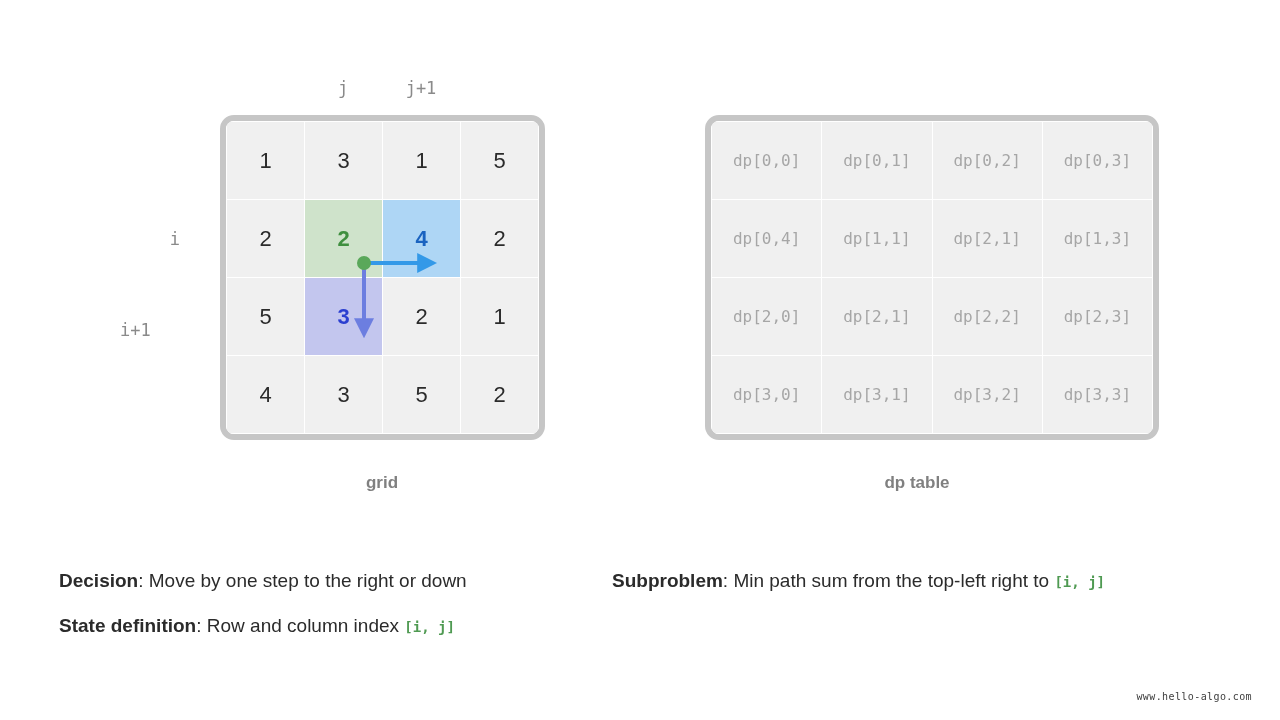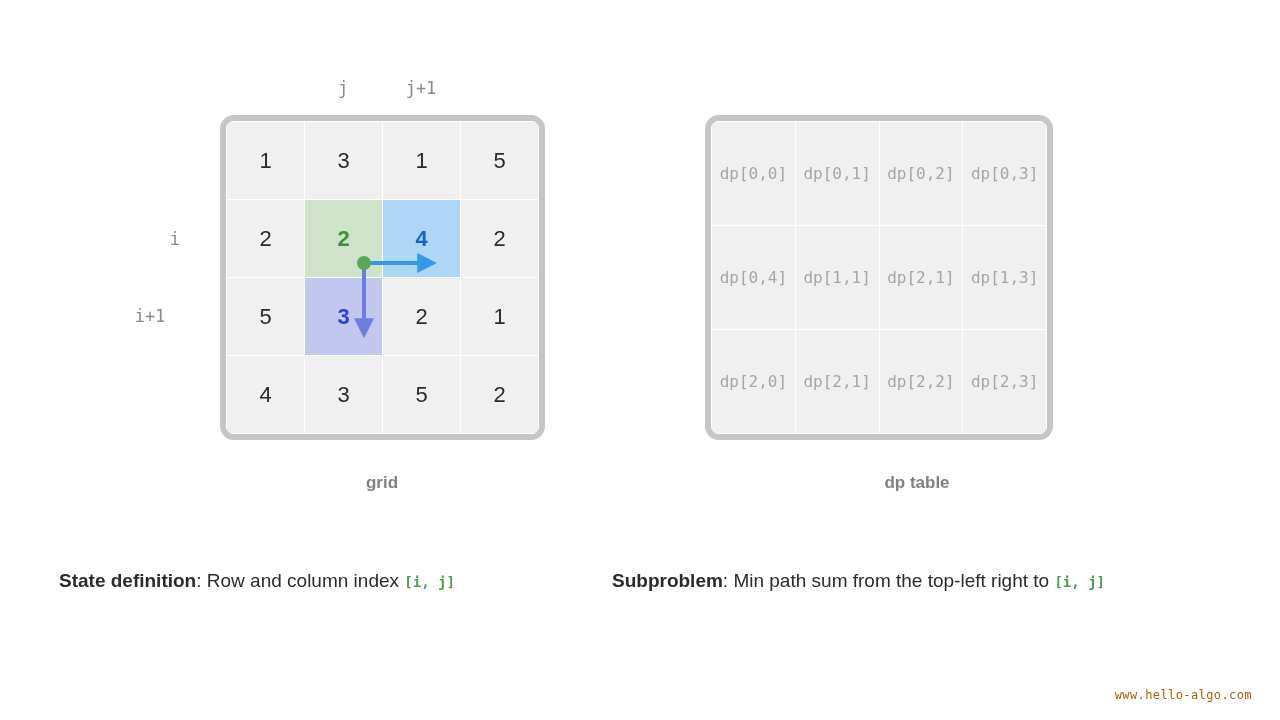--- a/index.html
+++ b/index.html
@@ -54,42 +54,42 @@
   #grid-frame td.hl-blue   { background: #aed6f5; }
   #grid-frame td.hl-purple { background: #c3c6ee; }
   #grid-frame td .v-green  { color: #3f8f3f; font-weight: bold; }
   #grid-frame td .v-blue   { color: #1a63c0; font-weight: bold; }
   #grid-frame td .v-indigo { color: #2b3fd0; font-weight: bold; }
 
   
   #dp-frame {
     left: 705px;
     top: 115px;
-    width: 348px;
+    width: 454px;
     height: 325px;
   }
   #dp-frame td {
     font-family: "DejaVu Sans Mono", "Liberation Mono", monospace;
     font-size: 16px;
     color: #a6a6a6;
   }
 
   
   .axis-label {
     position: absolute;
     font-family: "DejaVu Sans Mono", "Liberation Mono", monospace;
     font-size: 17px;
     color: #8a8a8a;
     text-align: center;
     white-space: nowrap;
   }
   #label-col-j   { left: 303px; top: 78px;  width: 80px; }
   #label-col-j1  { left: 381px; top: 78px;  width: 80px; }
   #label-row-i   { left: 120px; top: 229px; width: 60px; text-align: right; }
-  #label-row-i1  { left: 120px; top: 306px; width: 60px; text-align: center; }
+  #label-row-i1  { left: 120px; top: 320px; width: 60px; text-align: left; }
 
   
   .caption {
     position: absolute;
     font-size: 17px;
     font-weight: bold;
     color: #808080;
     text-align: center;
     white-space: nowrap;
   }
@@ -129,22 +129,22 @@
     font-weight: bold;
     font-size: 18px;
   }
 
   
   #watermark {
     position: absolute;
     right: 28px;
     bottom: 18px;
     font-family: "DejaVu Sans Mono", "Liberation Mono", monospace;
-    font-size: 12px;
-    color: #a16207;
+    font-size: 10px;
+    color: #404040;
     letter-spacing: 0.4px;
   }
 </style>
 </head>
 <body>
 
 <div class="axis-label" id="label-col-j">j</div>
 <div class="axis-label" id="label-col-j1">j+1</div>
 
 <div class="axis-label" id="label-row-i">i</div>
@@ -194,20 +194,26 @@
         <td><span>dp[0,4]</span></td>
         <td><span>dp[1,1]</span></td>
         <td><span>dp[2,1]</span></td>
         <td><span>dp[1,3]</span></td>
       </tr>
       <tr>
         <td><span>dp[2,0]</span></td>
         <td><span>dp[2,1]</span></td>
         <td><span>dp[2,2]</span></td>
         <td><span>dp[2,3]</span></td>
+      </tr>
+      <tr>
+        <td><span>dp[3,0]</span></td>
+        <td><span>dp[3,1]</span></td>
+        <td><span>dp[3,2]</span></td>
+        <td><span>dp[3,3]</span></td>
       </tr>
     </tbody>
   </table>
 </div>
 
 <svg id="arrow-layer">
   <defs>
     <marker id="head-right" markerWidth="5" markerHeight="5" refX="2.2" refY="2.5" orient="auto">
       <path d="M0,0 L5,2.5 L0,5 Z" fill="#3399e8"></path>
     </marker>
@@ -221,20 +227,23 @@
   <line x1="364" y1="263" x2="364" y2="327" stroke="#6c7ee0" stroke-width="4" marker-end="url(#head-down)"></line>
 
   <circle cx="364" cy="263" r="7" fill="#5aa85a"></circle>
 </svg>
 
 <div class="caption" id="caption-grid">grid</div>
 <div class="caption" id="caption-dp">dp table</div>
 
 <div class="notes-col" id="notes-left">
   <div>
+    <span class="lead">Decision</span><span>: </span><span>Move by one step to the right or down</span>
+  </div>
+  <div>
     <span class="lead">State definition</span><span>: </span><span>Row and column index </span><span class="code-green">[i, j]</span>
   </div>
 </div>
 
 <div class="notes-col" id="notes-right">
   <div>
     <span class="lead">Subproblem</span><span>: </span><span>Min path sum from the top-left right to </span><span class="code-green">[i, j]</span>
   </div>
 </div>
 

